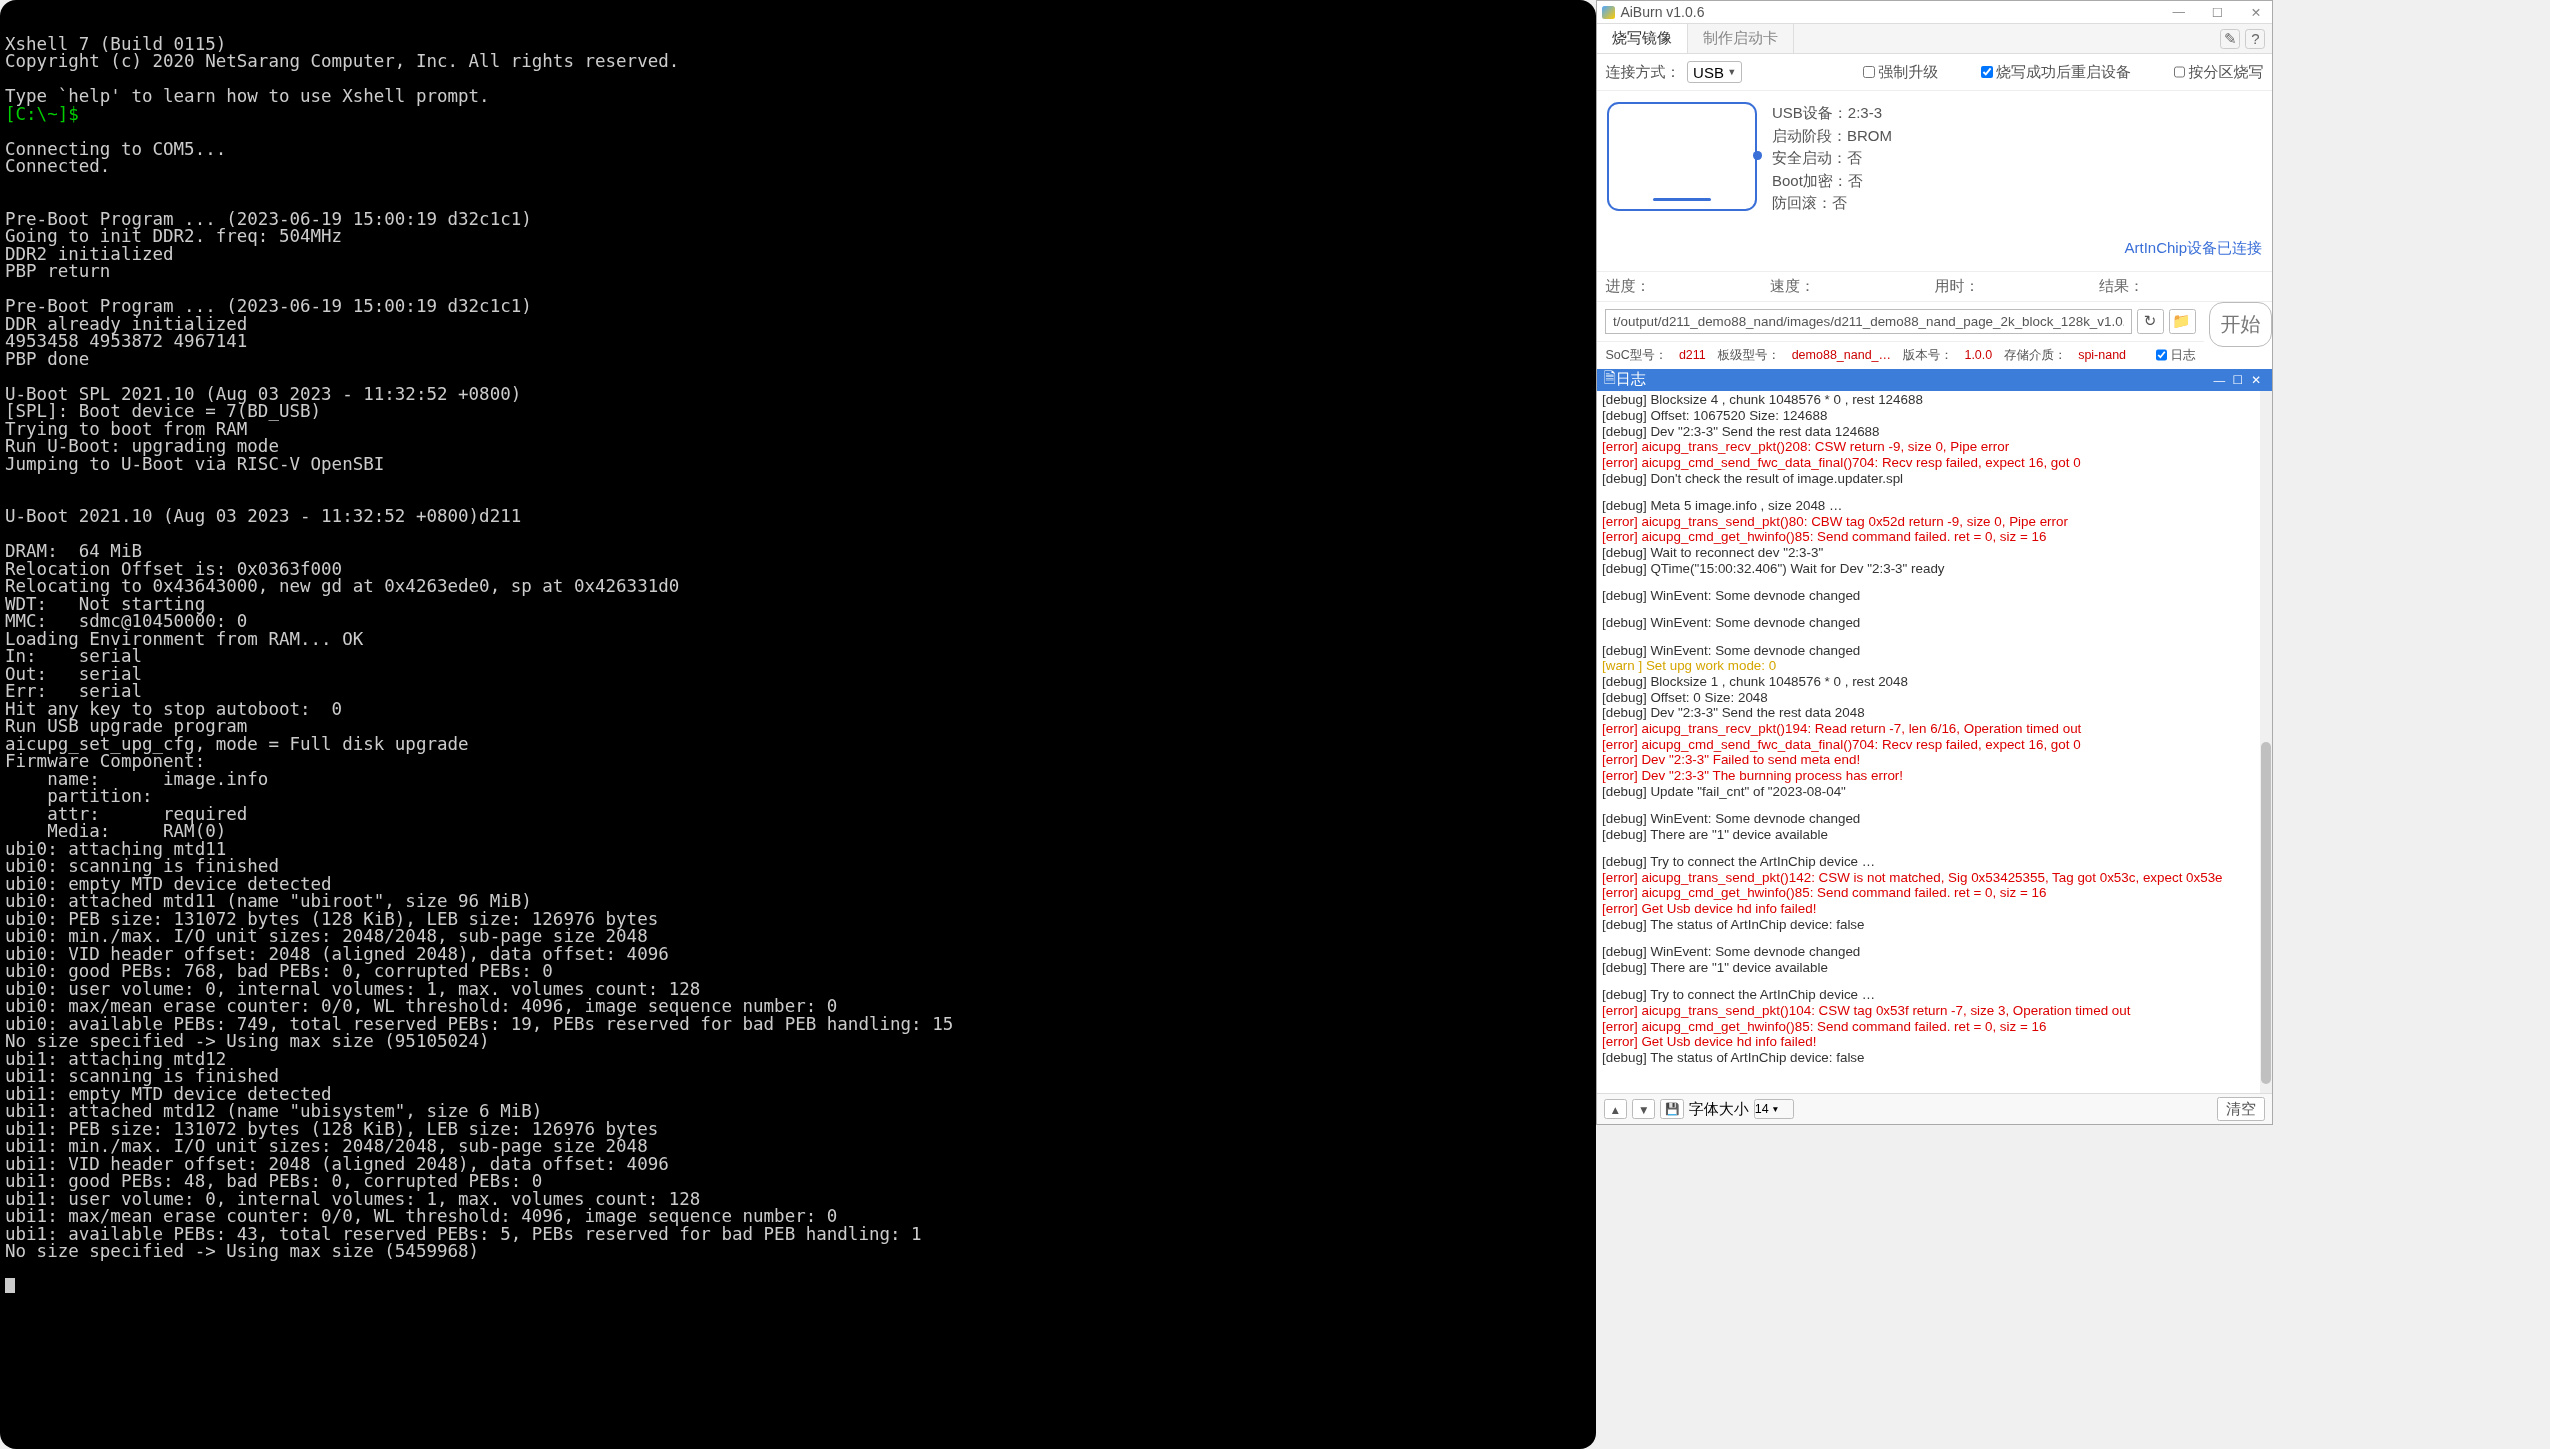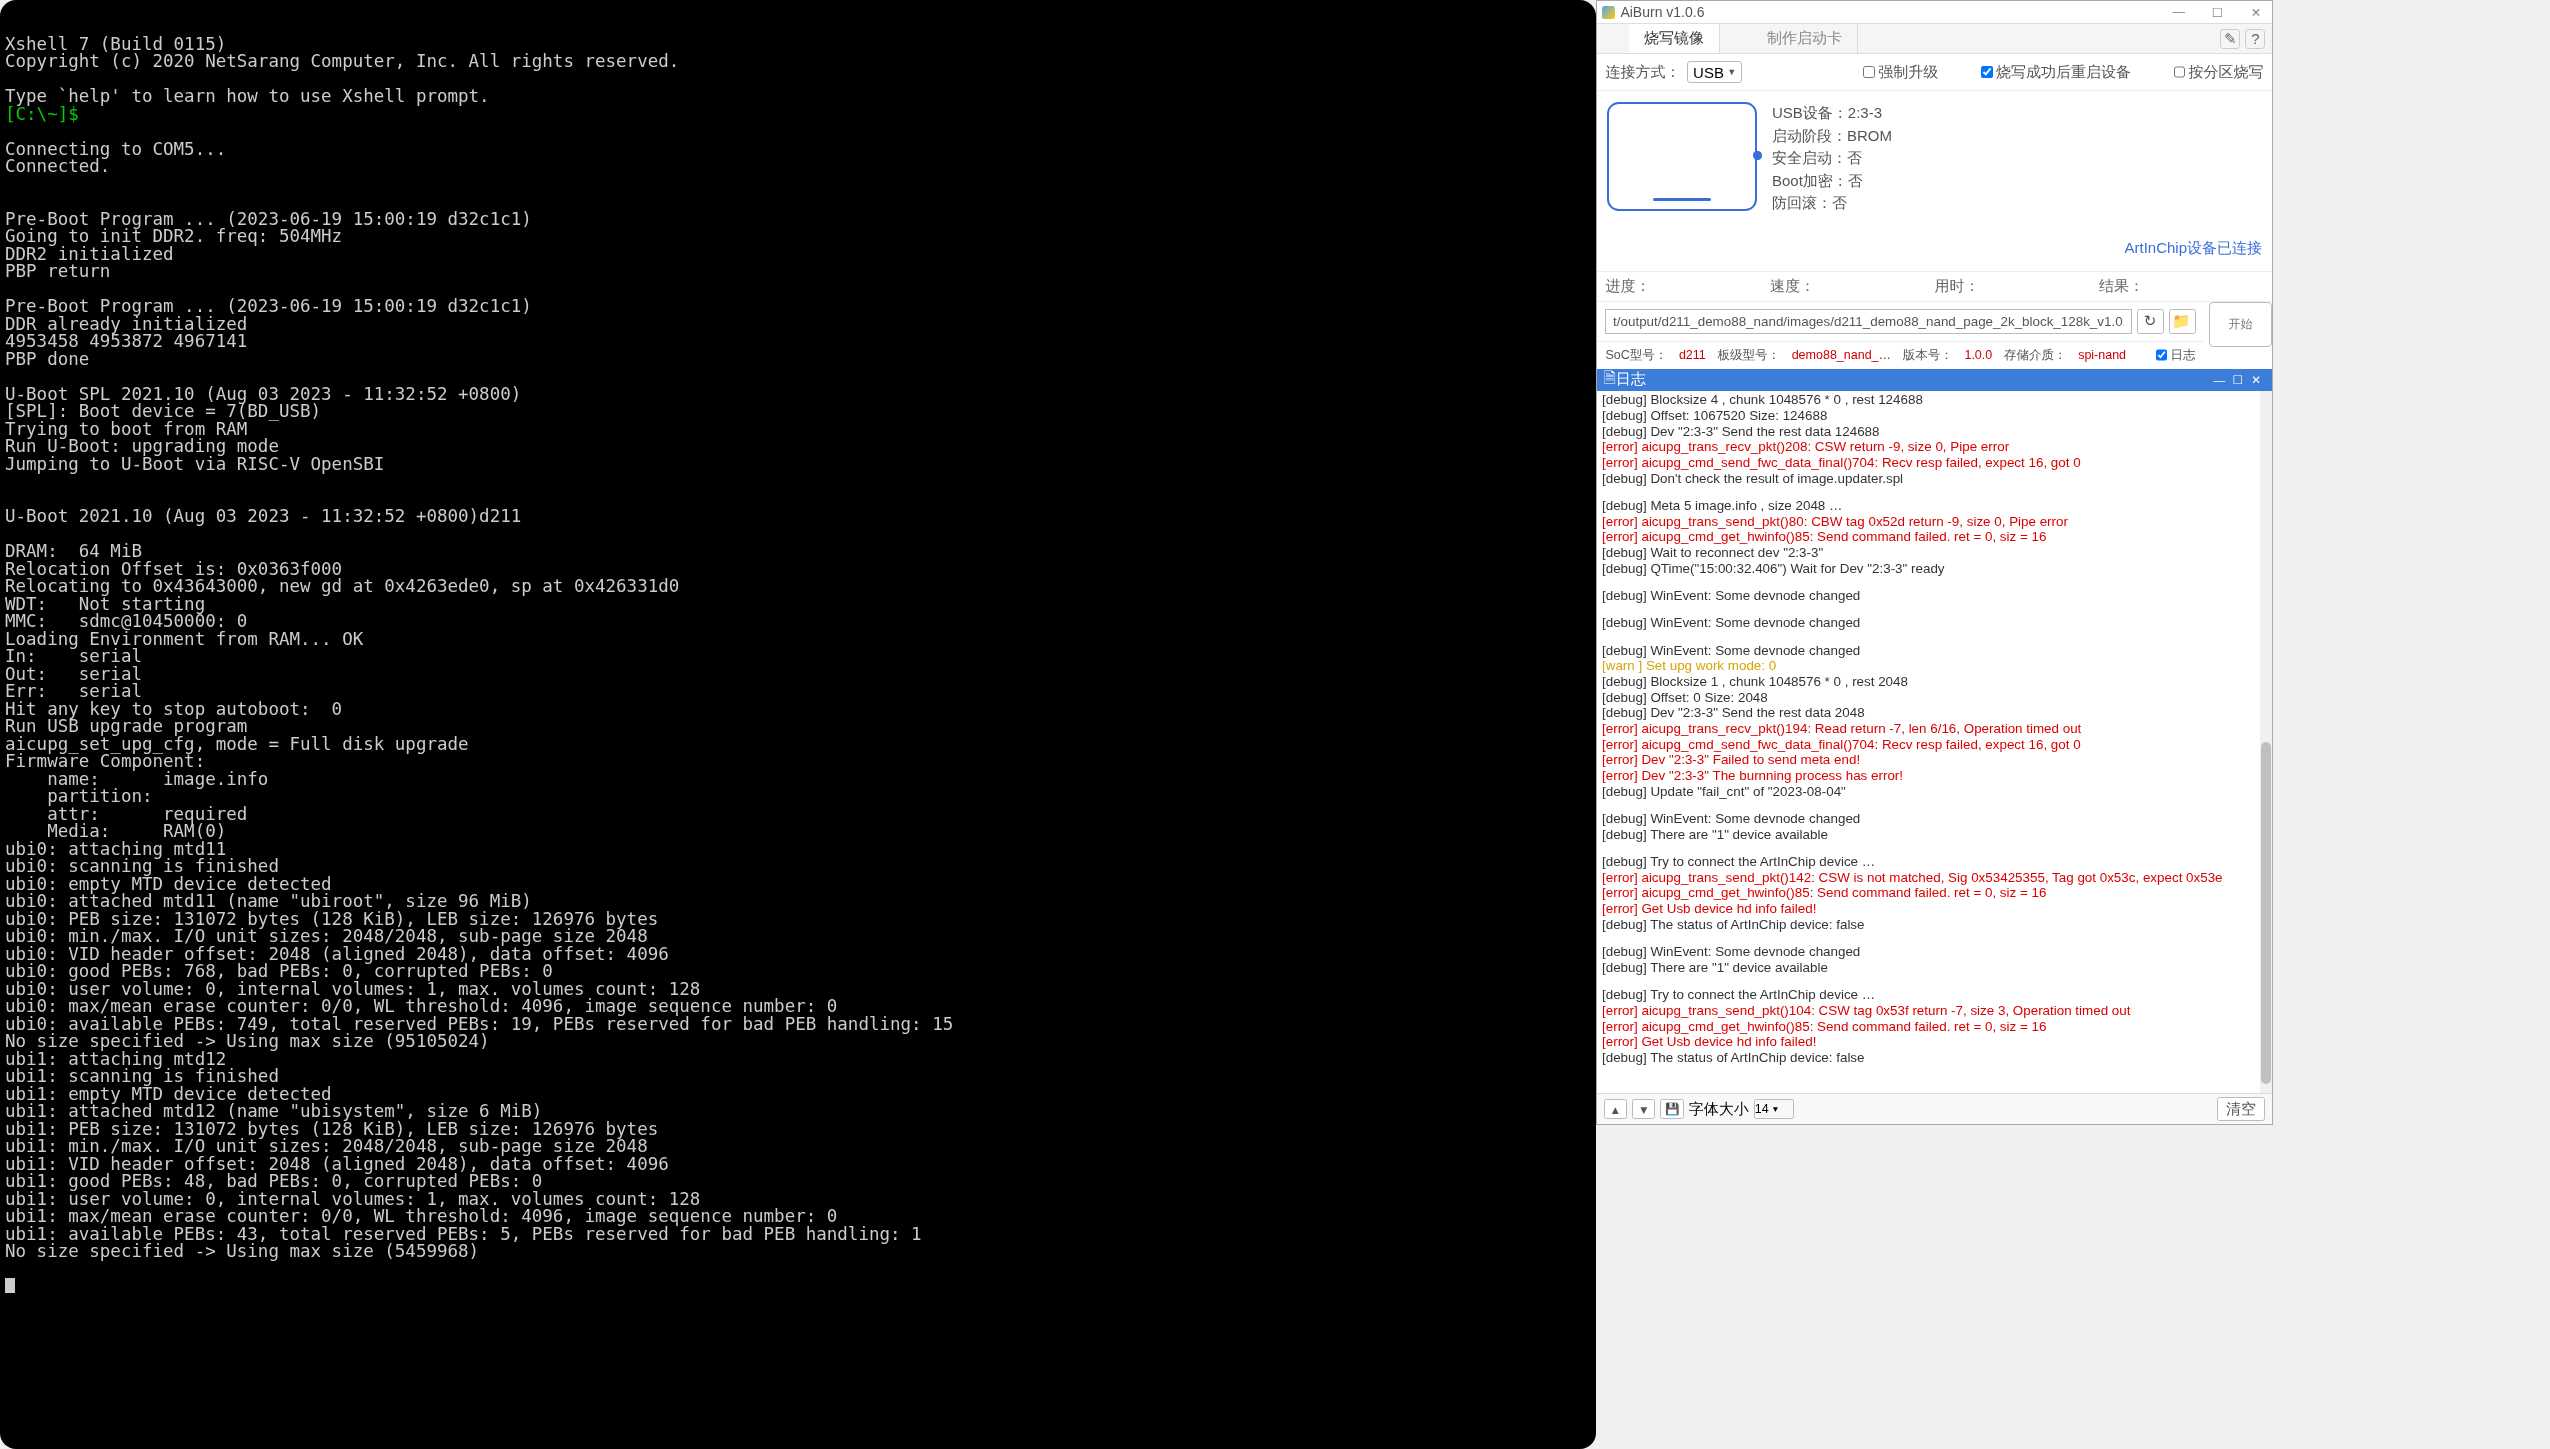--- a/index.html
+++ b/index.html
@@ -12,21 +12,21 @@
 
 
 .aiburn { position: absolute; left: 1596px; top: 0; width: 677px; background: #fff; border: 0.8px solid #aaa; font-size: 15px; }
 .titlebar { height: 23.4px; display: flex; align-items: center; padding: 0 5px; background: #fff; border-bottom: 0.8px solid #ddd; }
 .titlebar .logo { width: 13.4px; height: 13.4px; margin-right: 5px; background: linear-gradient(135deg,#4da6ff,#ffcc00); border-radius:2.5px; }
 .titlebar .title { flex: 1; color: #555; font-size: 14px; }
 .winbtns { display: flex; gap: 16.7px; }
 .winbtn { width: 22px; height: 16.7px; display: flex; align-items: center; justify-content: center; color: #888; cursor: pointer; font-size: 12.5px; }
 
 .tabs { display: flex; background: #f5f5f5; border-bottom: 0.8px solid #ddd; height: 30px; align-items: stretch; }
-.tab { padding: 0 15px; display: flex; align-items: center; color: #888; border-right: 0.8px solid #ddd; cursor: pointer; margin-left: 32px; }
+.tab { padding: 0 15px; display: flex; align-items: center; color: #888; border-right: 0.8px solid #ddd; cursor: pointer; }
 .tab.active { background: #fff; color: #333; }
 .tab-tools { margin-left: auto; display: flex; align-items: center; gap: 5px; padding-right: 6.7px; }
 .icon-btn { width: 20px; height: 20px; border: 0.8px solid #ccc; border-radius: 3.3px; display:flex; align-items:center; justify-content:center; color:#666; cursor:pointer; }
 
 .controls-row { display: flex; align-items: center; padding: 6.7px 8.4px; gap: 6.7px; border-bottom: 0.8px solid #eee; }
 .controls-row label { color: #555; }
 .select { border: 0.8px solid #bbb; height: 22px; padding: 0 5px; display:flex; align-items:center; gap:3.3px; border-radius:3px; cursor:pointer; }
 .select .caret { font-size: 9.2px; color:#555; }
 .checkbox { display:flex; align-items:center; gap:3.3px; color:#555; cursor:pointer;margin-left:36px; }
 .checkbox input { width:11.7px; height:11.7px; }
@@ -37,21 +37,21 @@
 .device-icon .homebar { position:absolute; bottom:8.4px; left:50%; transform:translateX(-50%); width:58px; height:3.3px; background:#3a6fd8; border-radius:2.5px; }
 .device-info { flex:1; color:#555; line-height: 1.5; }
 .device-info .link { color:#3a6fd8; text-align:right; margin-top: 22px; cursor:pointer; }
 
 .status-row { display:flex; padding: 5px 8.4px; color:#666; border-bottom:0.8px solid #eee; }
 .status-row > div { flex:1; }
 
 .path-row { display:flex; padding: 6.7px 8.4px; gap:5px; align-items:center; border-bottom:0.8px solid #eee; }
 .path-row input { flex:1; border:0.8px solid #bbb; height:25px; padding:0 6.7px; font-size:13.4px; color:#555; }
 .path-btn { width:27px; height:25px; border:0.8px solid #bbb; display:flex; align-items:center; justify-content:center; cursor:pointer; border-radius:2.5px; color:#555; }
-.start-btn { width:63px; height:45px; border:0.8px solid #bbb; border-radius:4px; display:flex; align-items:center; justify-content:center; color:#777; font-size:12px; cursor:pointer; margin-left:5px; }
+.start-btn { width:63px; height:45px; border:0.8px solid #bbb; border-radius:14px; display:flex; align-items:center; justify-content:center; color:#777; font-size:20px; cursor:pointer; margin-left:5px; }
 
 .soc-row { display:flex; padding:5px 8.4px; gap:11.7px; align-items:center; color:#555; font-size:12.5px; }
 .soc-row .val { color:#cc0000; }
 .soc-row .chk { margin-left:auto; display:flex; align-items:center; gap:3.3px; }
 
 
 .log-titlebar { background: linear-gradient(#3b7dd8,#3b7dd8); color:#fff; height:22px; display:flex; align-items:center; padding:0 6.7px; }
 .log-titlebar .t { flex:1; }
 .log-titlebar .wb { color:#fff; cursor:pointer; width:18.4px; text-align:center; font-size:11.7px; }
 .log-body { height: 702px; overflow-y:auto; padding:1.7px 5px; font-size:13.4px; line-height:1.17; color:#333; background:#fff; position:relative; }

